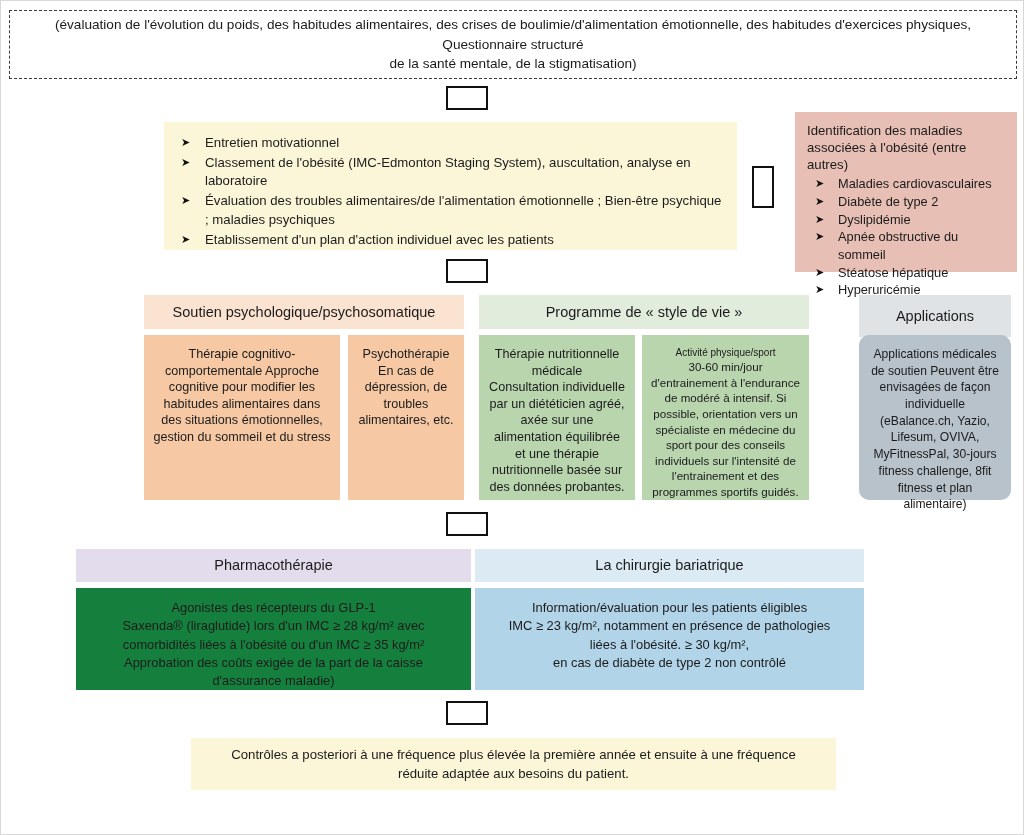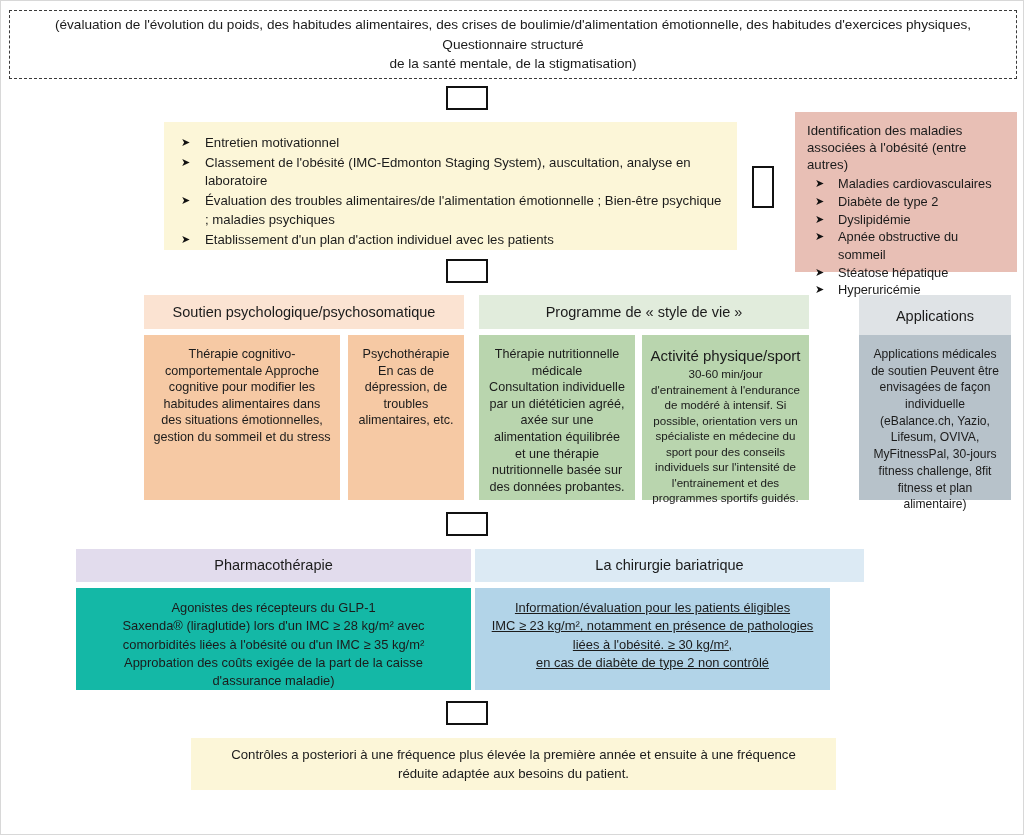--- a/index.html
+++ b/index.html
@@ -165,67 +165,67 @@
     background: #b9d5ae;
   }
   #life-cell-2 {
     left: 641px;
     top: 334px;
     width: 167px;
     height: 165px;
     background: #b9d5ae;
   }
   #life-cell-2 .inner { font-size: 11.6px; line-height: 1.34; }
-  #life-cell-2 .lead { font-size: 15px; }
+  #life-cell-2 .lead { font-size: 10px; }
 
   #apps-hdr {
     left: 858px;
     top: 294px;
     width: 152px;
     height: 42px;
     background: #dfe3e6;
   }
   #apps-cell {
     left: 858px;
     top: 334px;
     width: 152px;
     height: 165px;
     background: #b7c2ca;
+    border-radius: 10px;
   }
   #apps-cell .inner { font-size: 12.1px; line-height: 1.38; }
 
   
   #pharma-hdr {
     left: 75px;
     top: 548px;
     width: 395px;
     height: 33px;
     background: #e2dced;
   }
   #pharma-cell {
     left: 75px;
     top: 587px;
     width: 395px;
     height: 102px;
-    background: #14b8a6;
+    background: #15803d;
   }
   #surg-hdr {
     left: 474px;
     top: 548px;
     width: 389px;
     height: 33px;
     background: #dceaf4;
   }
   #surg-cell {
     left: 474px;
     top: 587px;
-    width: 355px;
+    width: 389px;
     height: 102px;
     background: #b2d4e8;
-    text-decoration: underline;
   }
   #pharma-cell .inner, #surg-cell .inner { font-size: 12.9px; line-height: 1.42; }
 
   
   #followup {
     left: 190px;
     top: 737px;
     width: 645px;
     height: 52px;
     background: #fcf6d8;

